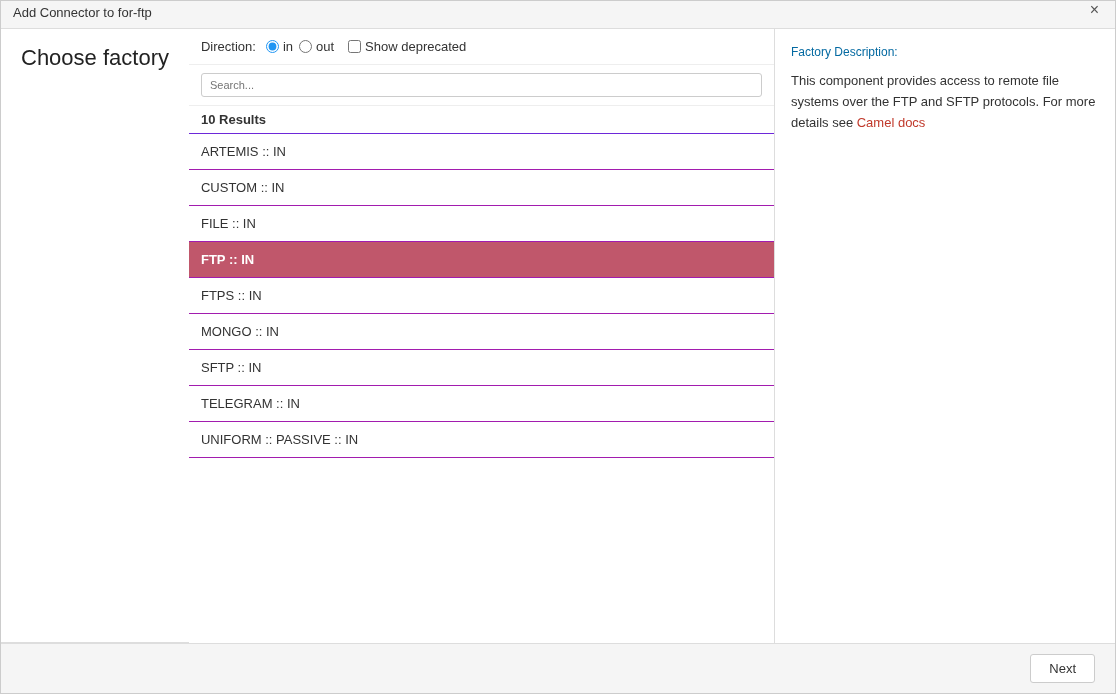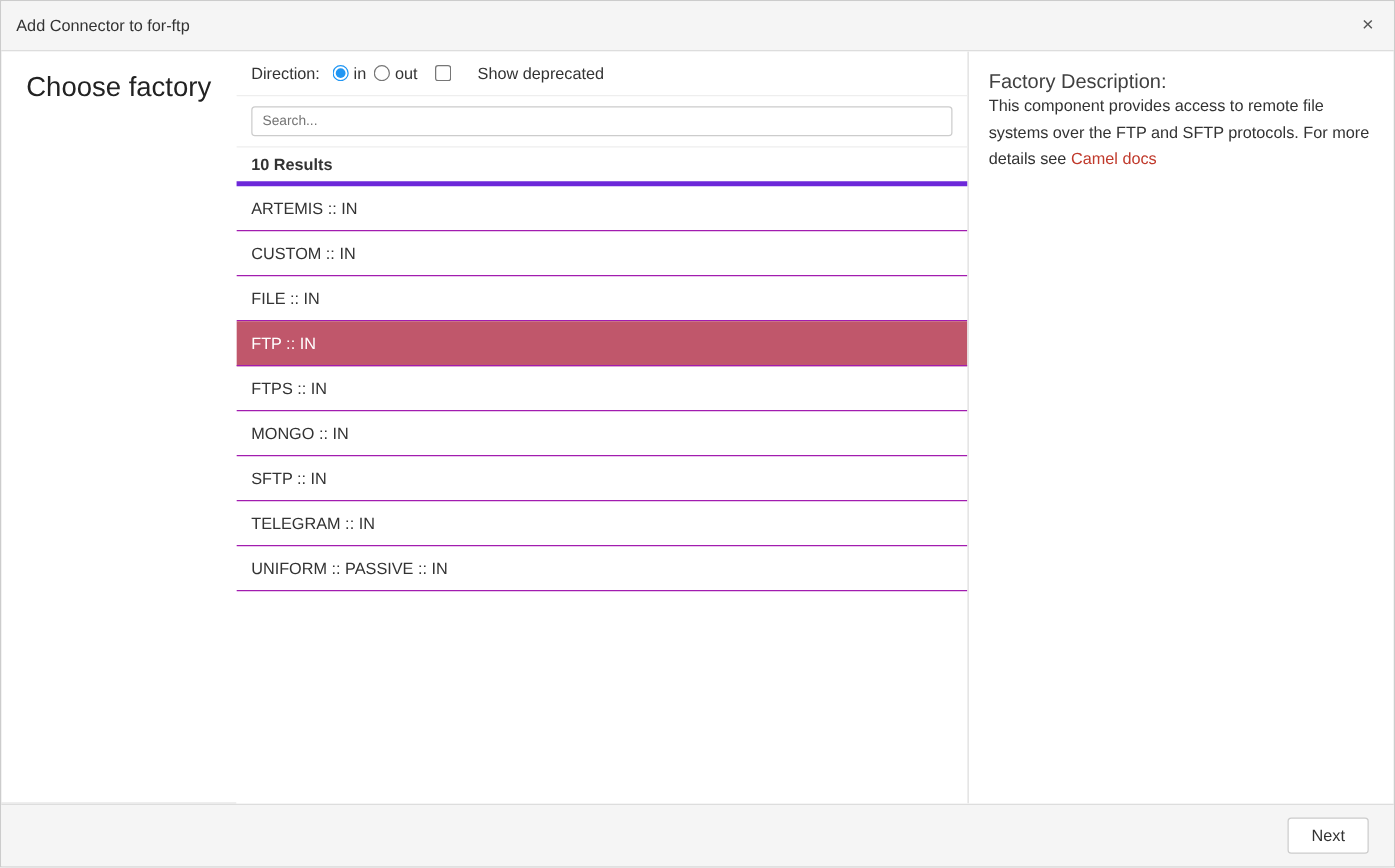--- a/index.html
+++ b/index.html
@@ -24,26 +24,26 @@
       height: 694px;
       background: #fff;
       border: 1px solid #ccc;
       display: flex;
       flex-direction: column;
       box-shadow: 0 2px 10px rgba(0,0,0,0.2);
     }
 
     .dialog-titlebar {
       display: flex;
-      align-items: center;
+      align-items: flex-end;
       justify-content: space-between;
       padding: 8px 12px;
       background: #f5f5f5;
       border-bottom: 1px solid #ddd;
-      height: 40px;
+      height: 28px;
     }
 
     .dialog-title {
       font-size: 13px;
       color: #333;
     }
 
     .close-btn {
       cursor: pointer;
       font-size: 16px;
@@ -107,21 +107,21 @@
       color: #333;
     }
 
     .radio-label input[type="radio"] {
       accent-color: #2196F3;
     }
 
     .checkbox-label {
       display: flex;
       align-items: center;
-      gap: 21px;
+      gap: 4px;
       cursor: pointer;
       color: #333;
       margin-left: 8px;
     }
 
     .search-area {
       padding: 8px 12px;
       border-bottom: 1px solid #eee;
     }
 
@@ -133,50 +133,51 @@
       font-size: 11px;
       color: #666;
       outline: none;
     }
 
     .results-count {
       padding: 6px 12px;
       font-weight: bold;
       font-size: 13px;
       color: #333;
-      border-bottom: 4px solid #6d28d9;
+      border-bottom: 1px solid #6d28d9;
     }
 
     .factory-list {
       flex: 1;
       overflow-y: auto;
     }
 
     .factory-item {
       padding: 10px 12px;
       border-bottom: 1px solid #a21caf;
       cursor: pointer;
       color: #333;
     }
 
     .factory-item.selected {
       background: #c0576b;
       color: #fff;
-      font-weight: normal;
+      font-weight: bold;
     }
 
     .right-panel {
       flex: 1;
       padding: 16px;
       overflow-y: auto;
     }
 
     .factory-description-title {
-      font-size: 16px;
-      color: #404040;
+      font-size: 12px;
+      color: #0369a1;
+      margin-bottom: 12px;
       font-weight: normal;
     }
 
     .description-text {
       font-size: 13px;
       color: #333;
       line-height: 1.6;
     }
 
     .camel-link {

